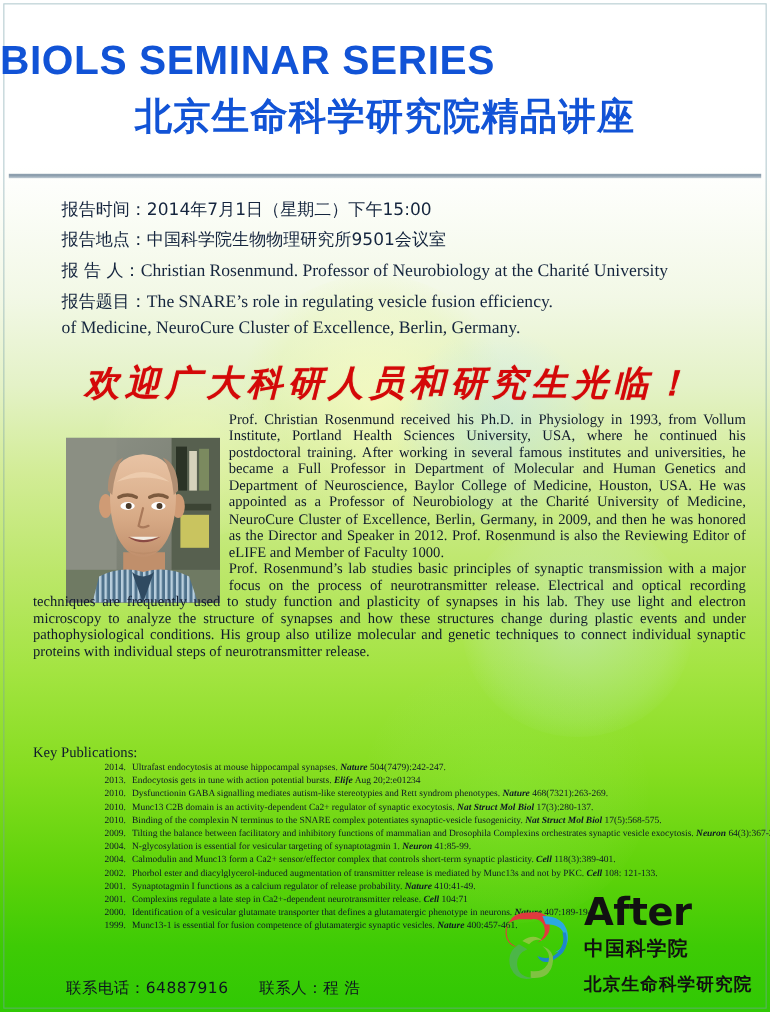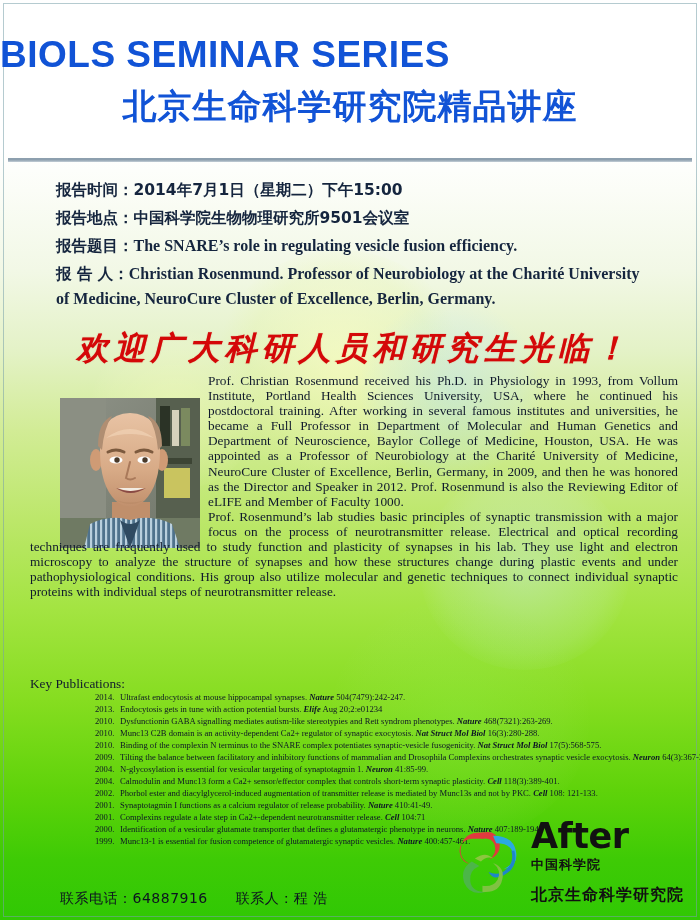--- a/index.html
+++ b/index.html
@@ -78,21 +78,21 @@
     margin-top: 13px;
     line-height: 1.1;
   }
   .divider {
     position: absolute;
     left: 8px; top: 158px; width: 684px; height: 4px;
     background: linear-gradient(to bottom, #8d9fae 0%, #8d9fae 45%, #c3ced6 100%);
   }
 
   
-  .info { position: absolute; left: 56px; top: 180px; width: 620px; font-weight: bold; }
+  .info { position: absolute; left: 56px; top: 180px; width: 620px; }
   .info-row {
     display: flex;
     align-items: baseline;
     margin-bottom: 7px;
     color: #14243c;
   }
   .info-label {
     flex: 0 0 auto;
     font-family: "DejaVu Sans", "Liberation Sans", sans-serif;
     font-size: 15.5px;
@@ -207,21 +207,21 @@
     color: #111111;
     line-height: 0.95;
     letter-spacing: -0.5px;
   }
   .logo-cn1, .logo-cn2 {
     font-family: "DejaVu Sans", "Liberation Sans", sans-serif;
     font-weight: bold;
     color: #111111;
     letter-spacing: 1px;
   }
-  .logo-cn1 { font-size: 13px; margin-top: 3px; font-family: Liberation Mono, monospace; }
+  .logo-cn1 { font-size: 18px; margin-top: 3px; font-family: Liberation Mono, monospace; }
   .logo-cn2 { font-size: 16px; margin-top: 11px; }
 </style>
 </head>
 <body>
 
 <div id="poster">
 
   <div class="bokeh b1"></div>
   <div class="bokeh b2"></div>
   <div class="bokeh b3"></div>
@@ -239,26 +239,26 @@
   <div class="info">
     <div class="info-row">
       <span class="info-label">报告时间：</span>
       <span class="info-value cn">2014年7月1日（星期二）下午15:00</span>
     </div>
     <div class="info-row">
       <span class="info-label">报告地点：</span>
       <span class="info-value cn">中国科学院生物物理研究所9501会议室</span>
     </div>
     <div class="info-row">
+      <span class="info-label">报 告 人：</span>
+      <span class="info-value">Christian Rosenmund. Professor of Neurobiology at the Charité University</span>
+    </div>
+    <div class="info-row">
       <span class="info-label">报告题目：</span>
       <span class="info-value">The SNARE’s role in regulating vesicle fusion efficiency.</span>
-    </div>
-    <div class="info-row">
-      <span class="info-label">报 告 人：</span>
-      <span class="info-value">Christian Rosenmund. Professor of Neurobiology at the Charité University</span>
     </div>
     <div class="info-cont">of Medicine, NeuroCure Cluster of Excellence, Berlin, Germany.</div>
   </div>
 
   <div class="welcome">欢迎广大科研人员和研究生光临！</div>
 
   <div class="photo">
     <svg width="140" height="150" viewBox="0 0 140 150">
       <defs>
         <linearGradient id="wallg" x1="0" y1="0" x2="1" y2="1">
@@ -338,21 +338,21 @@
       <div class="pub">
         <span class="pub-year">2013.</span>
         <span class="pub-body"><span>Endocytosis gets in tune with action potential bursts. </span><span class="j">Elife</span><span> Aug 20;2:e01234</span></span>
       </div>
       <div class="pub">
         <span class="pub-year">2010.</span>
         <span class="pub-body"><span>Dysfunctionin GABA signalling mediates autism-like stereotypies and Rett syndrom phenotypes. </span><span class="j">Nature</span><span> 468(7321):263-269.</span></span>
       </div>
       <div class="pub">
         <span class="pub-year">2010.</span>
-        <span class="pub-body"><span>Munc13 C2B domain is an activity-dependent Ca2+ regulator of synaptic exocytosis. </span><span class="j">Nat Struct Mol Biol</span><span> 16(3):280-288.</span></span>
+        <span class="pub-body"><span>Munc13 C2B domain is an activity-dependent Ca2+ regulator of synaptic exocytosis. </span><span class="j">Nat Struct Mol Biol</span><span> 17(3):280-137.</span></span>
       </div>
       <div class="pub">
         <span class="pub-year">2010.</span>
         <span class="pub-body"><span>Binding of the complexin  N terminus to the SNARE complex potentiates synaptic-vesicle fusogenicity. </span><span class="j">Nat Struct Mol Biol</span><span> 17(5):568-575.</span></span>
       </div>
       <div class="pub">
         <span class="pub-year">2009.</span>
         <span class="pub-body"><span>Tilting the balance between facilitatory and inhibitory functions of mammalian and Drosophila Complexins orchestrates synaptic vesicle exocytosis. </span><span class="j">Neuron</span><span> 64(3):367-380.</span></span>
       </div>
       <div class="pub">

